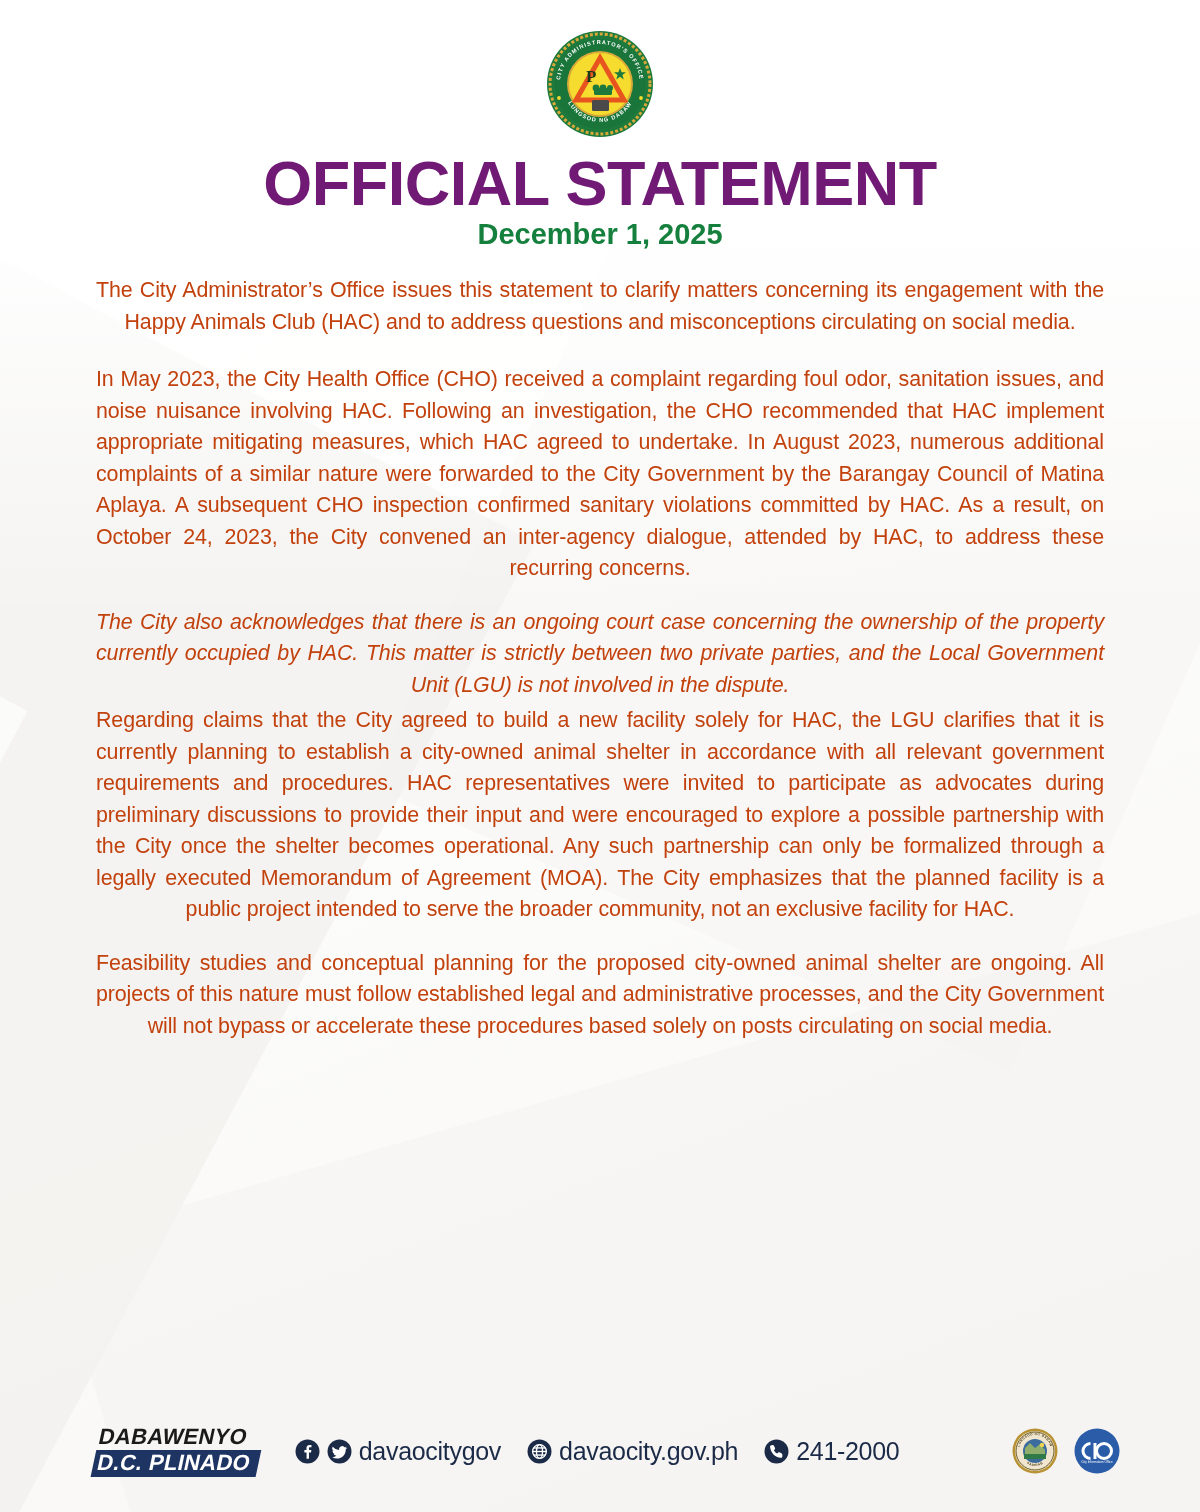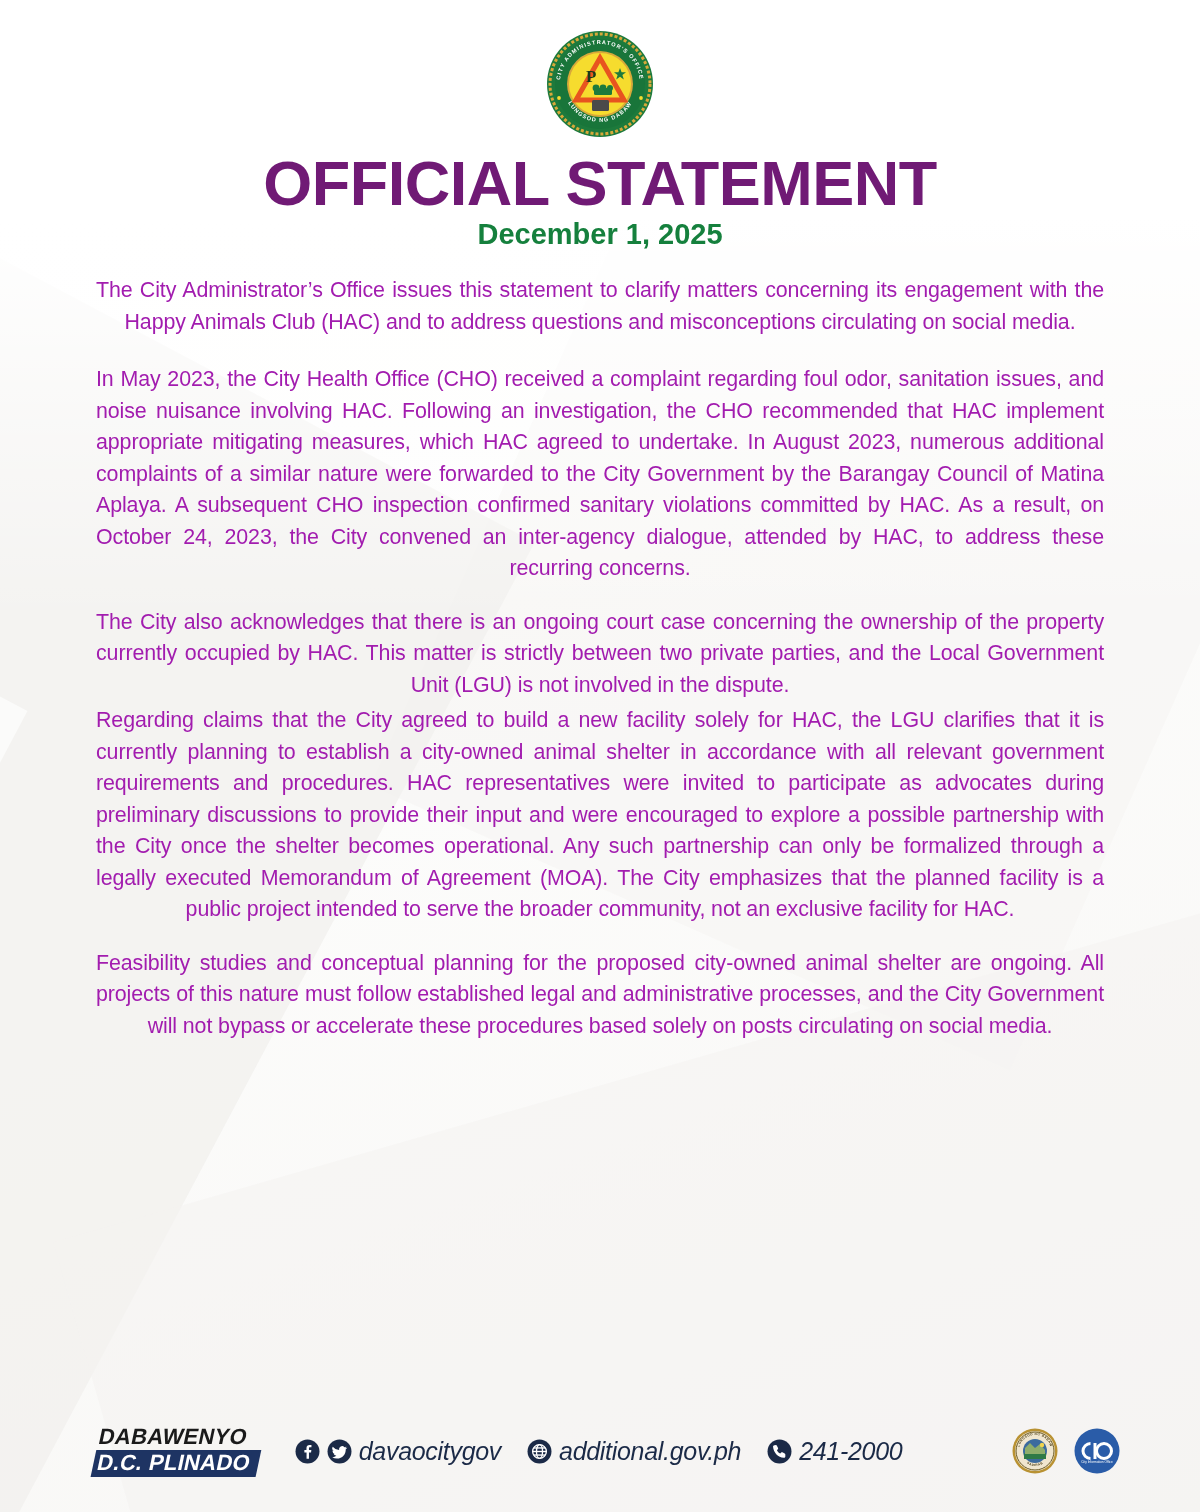--- a/index.html
+++ b/index.html
@@ -112,29 +112,29 @@
     font-weight: 700;
     color: #15803d;
     line-height: 1;
   }
 
   
   .body-copy {
     margin-top: 26px;
   }
   .para {
-    color: #a21caf;
+    color: #c2410c;
     font-size: 21.4px;
     line-height: 31.5px;
     text-align: justify;
     text-align-last: center;
     margin-bottom: 22px;
     letter-spacing: -0.1px;
   }
-  .para.tight { margin-bottom: 4px; }
+  .para.tight { margin-bottom: 4px; font-style: italic; }
   .para.lead { margin-bottom: 26px; }
 
   
   .footer {
     position: absolute;
     left: 96px;
     right: 80px;
     bottom: 26px;
     height: 70px;
     display: flex;
@@ -163,21 +163,20 @@
     font-weight: 700;
     letter-spacing: 0.3px;
     padding: 2px 8px 3px 4px;
   }
 
   .contacts {
     display: flex;
     align-items: flex-start;
     gap: 26px;
     flex: 1;
-    font-style: italic;
   }
   .contact-group {
     display: flex;
     align-items: center;
     gap: 7px;
   }
   .contact-text {
     font-size: 25px;
     color: #1b2a47;
     letter-spacing: -0.3px;
@@ -282,21 +281,21 @@
       <svg class="ic" viewBox="0 0 24 24">
         <circle cx="12" cy="12" r="11.5" fill="#1b2a47"></circle>
         <g fill="none" stroke="#fff" stroke-width="1.3">
           <circle cx="12" cy="12" r="6.6"></circle>
           <ellipse cx="12" cy="12" rx="2.9" ry="6.6"></ellipse>
           <line x1="5.4" y1="12" x2="18.6" y2="12"></line>
           <line x1="6.3" y1="8.6" x2="17.7" y2="8.6"></line>
           <line x1="6.3" y1="15.4" x2="17.7" y2="15.4"></line>
         </g>
       </svg>
-      <span class="contact-text">additional.gov.ph</span>
+      <span class="contact-text">davaocity.gov.ph</span>
     </div>
 
     <div class="contact-group">
       <svg class="ic" viewBox="0 0 24 24">
         <circle cx="12" cy="12" r="11.5" fill="#1b2a47"></circle>
         <path d="M8.6 5.8c.4 0 .7.2.9.6l1.1 2.2c.2.4.1.9-.2 1.2l-.9.9c.7 1.4 1.8 2.5 3.2 3.2l.9-.9c.3-.3.8-.4 1.2-.2l2.2 1.1c.4.2.6.5.6.9v2c0 .8-.7 1.4-1.5 1.3C10.6 17.6 6.4 13.4 5.8 7.5c-.1-.8.5-1.5 1.3-1.5z" fill="#fff"></path>
       </svg>
       <span class="contact-text">241-2000</span>
     </div>
   </div>

